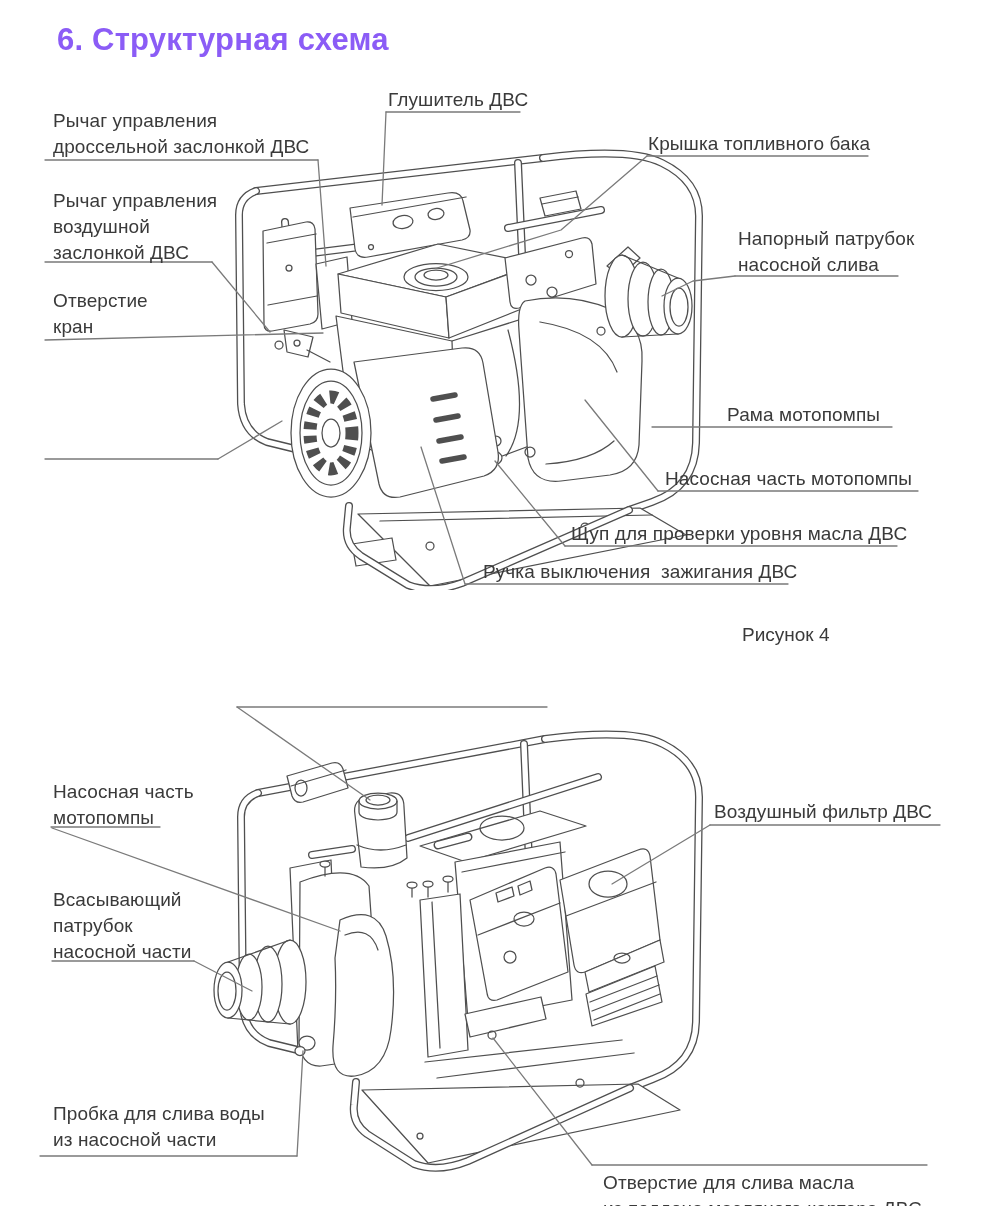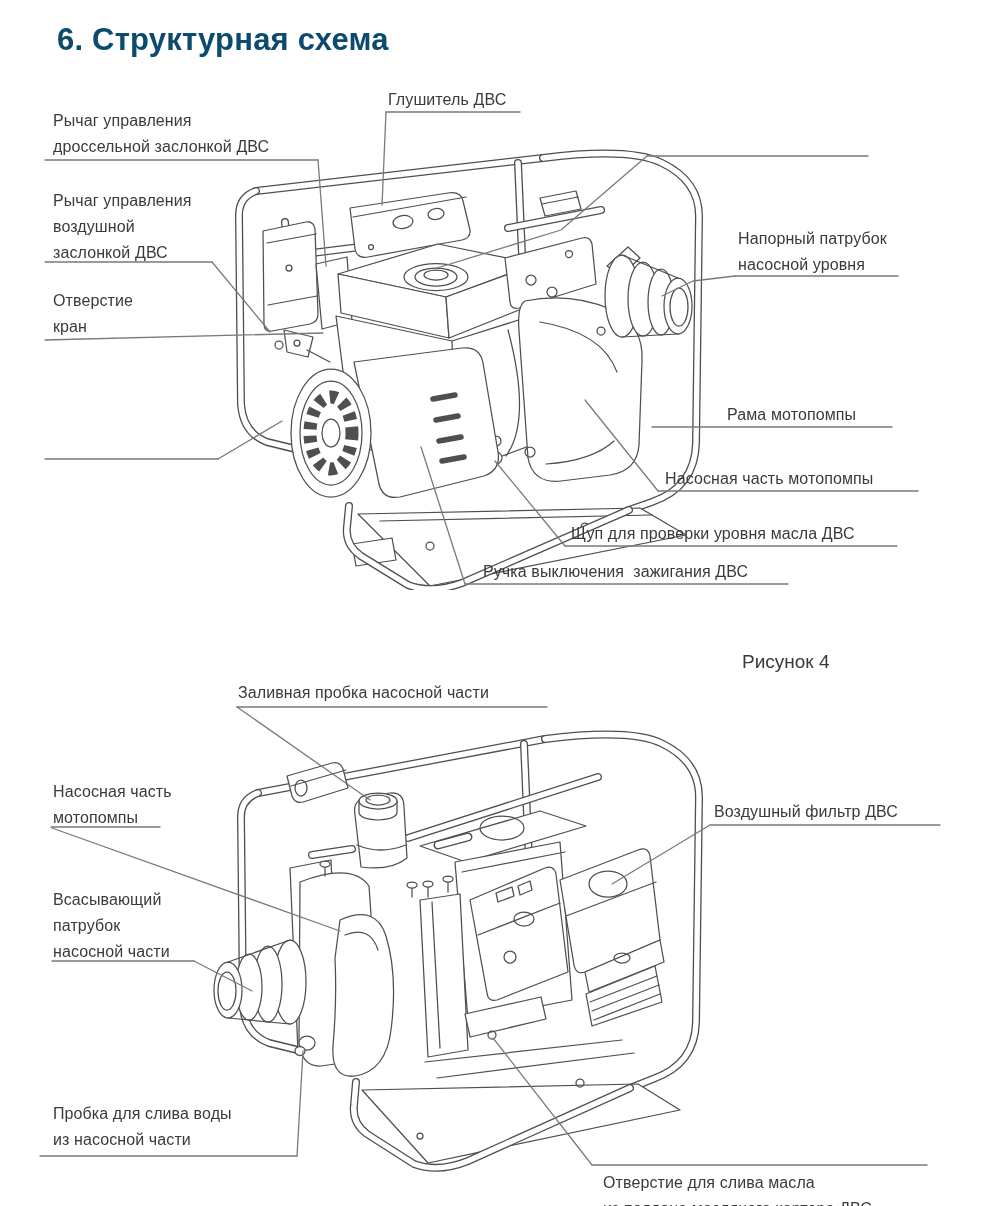--- a/index.html
+++ b/index.html
@@ -2,27 +2,27 @@
 <html><head>
 <meta charset="utf-8">
 <style>
   html,body{margin:0;padding:0;background:#ffffff;}
   #page{
     position:relative;width:1000px;height:1206px;background:#ffffff;overflow:hidden;
     font-family:"Liberation Sans", sans-serif;
   }
   .title{
     position:absolute;left:57px;top:22px;
-    font-size:31px;font-weight:bold;color:#0c4a6e;letter-spacing:.2px;
+    font-size:31px;font-weight:bold;color:#8b5cf6;letter-spacing:.2px;
   }
   .lbl{
-    position:absolute;font-size:16px;line-height:26px;color:#3a3a3a;
+    position:absolute;font-size:19px;line-height:26px;color:#3a3a3a;
     white-space:pre-wrap;letter-spacing:.1px;
   }
-  .caption{position:absolute;font-size:19px;color:#3a3a3a;margin-top:27px;}
+  .caption{position:absolute;font-size:19px;color:#3a3a3a;}
   svg{position:absolute;}
   .ln{fill:none;stroke:#4f4f4f;stroke-width:1.25;stroke-linejoin:round;stroke-linecap:round;}
   .wf{fill:#ffffff;stroke:#4f4f4f;stroke-width:1.25;stroke-linejoin:round;}
   .to{fill:none;stroke:#4f4f4f;stroke-width:8;stroke-linecap:round;stroke-linejoin:round;}
   .ti{fill:none;stroke:#ffffff;stroke-width:5.4;stroke-linecap:round;stroke-linejoin:round;}
   .to2{fill:none;stroke:#4f4f4f;stroke-width:9;stroke-linecap:round;}
   .ti2{fill:none;stroke:#ffffff;stroke-width:6;stroke-linecap:round;}
   .fin{fill:none;stroke:#4f4f4f;stroke-width:13;stroke-dasharray:7 6.5;}
   .slt{fill:none;stroke:#4f4f4f;stroke-width:5.5;stroke-linecap:round;}
   .ldr{fill:none;stroke:#7a7a7a;stroke-width:1.3;stroke-linecap:round;stroke-linejoin:round;}
@@ -325,29 +325,29 @@
   </svg>
 
   <div class="lbl" style="left:388px;top:87px">Глушитель ДВС</div>
   <div class="lbl" style="left:53px;top:108px">Рычаг управления
 дроссельной заслонкой ДВС</div>
   <div class="lbl" style="left:53px;top:188px">Рычаг управления
 воздушной
 заслонкой ДВС</div>
   <div class="lbl" style="left:53px;top:288px">Отверстие
 кран</div>
+  <div class="lbl" style="left:648px;top:131px">Крышка топливного бака</div>
   <div class="lbl" style="left:738px;top:226px">Напорный патрубок
-насосной уровня</div>
+насосной слива</div>
   <div class="lbl" style="left:727px;top:402px">Рама мотопомпы</div>
   <div class="lbl" style="left:665px;top:466px">Насосная часть мотопомпы</div>
   <div class="lbl" style="left:483px;top:559px">Ручка выключения  зажигания ДВС</div>
   <div class="lbl" style="left:571px;top:521px">Щуп для проверки уровня масла ДВС</div>
   <div class="caption" style="left:742px;top:624px">Рисунок 4</div>
 
-  <div class="lbl" style="left:238px;top:680px">Заливная пробка насосной части</div>
   <div class="lbl" style="left:53px;top:779px">Насосная часть
 мотопомпы</div>
   <div class="lbl" style="left:53px;top:887px">Всасывающий
 патрубок
 насосной части</div>
   <div class="lbl" style="left:53px;top:1101px">Пробка для слива воды
 из насосной части</div>
   <div class="lbl" style="left:714px;top:799px">Воздушный фильтр ДВС</div>
   <div class="lbl" style="left:603px;top:1170px">Отверстие для слива масла
 из поддона масляного картера ДВС</div>

